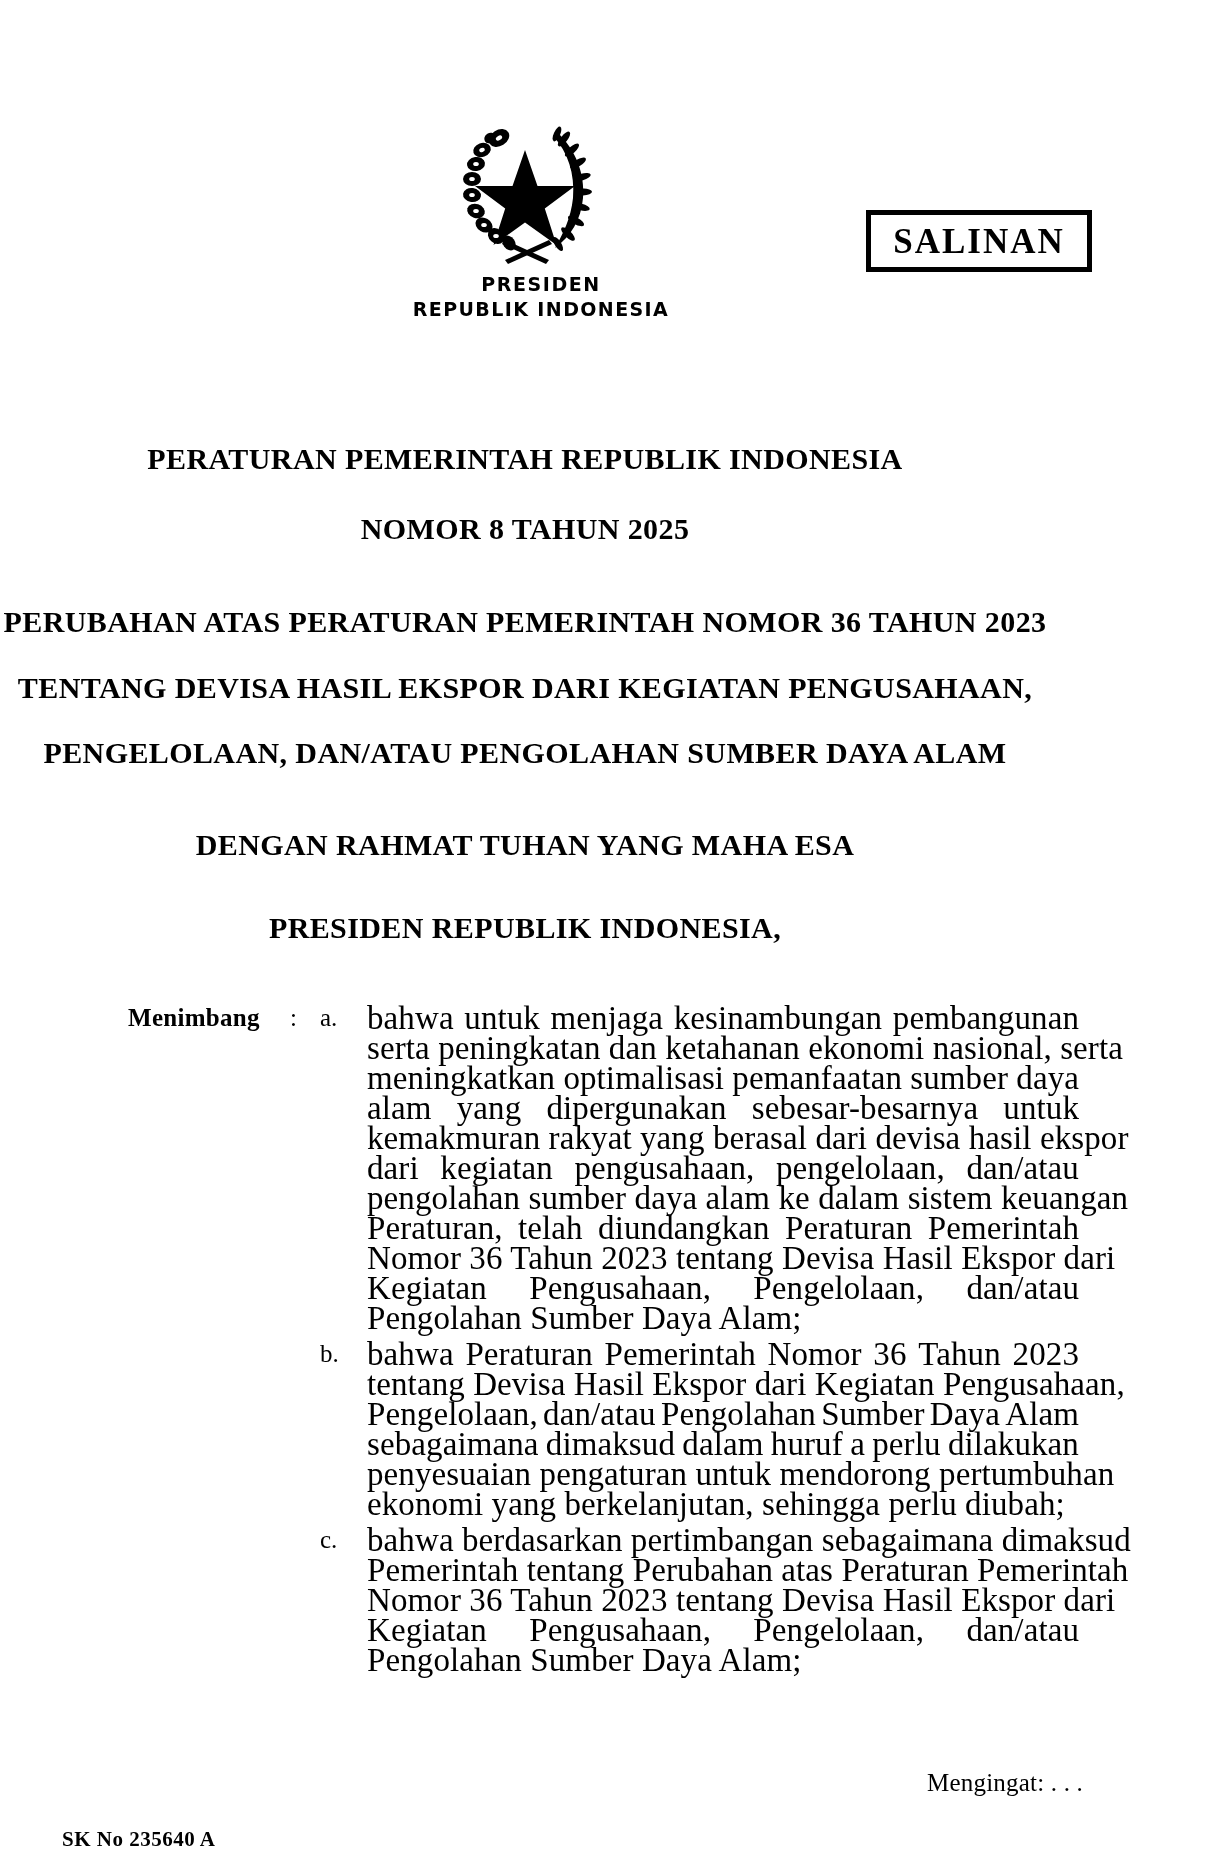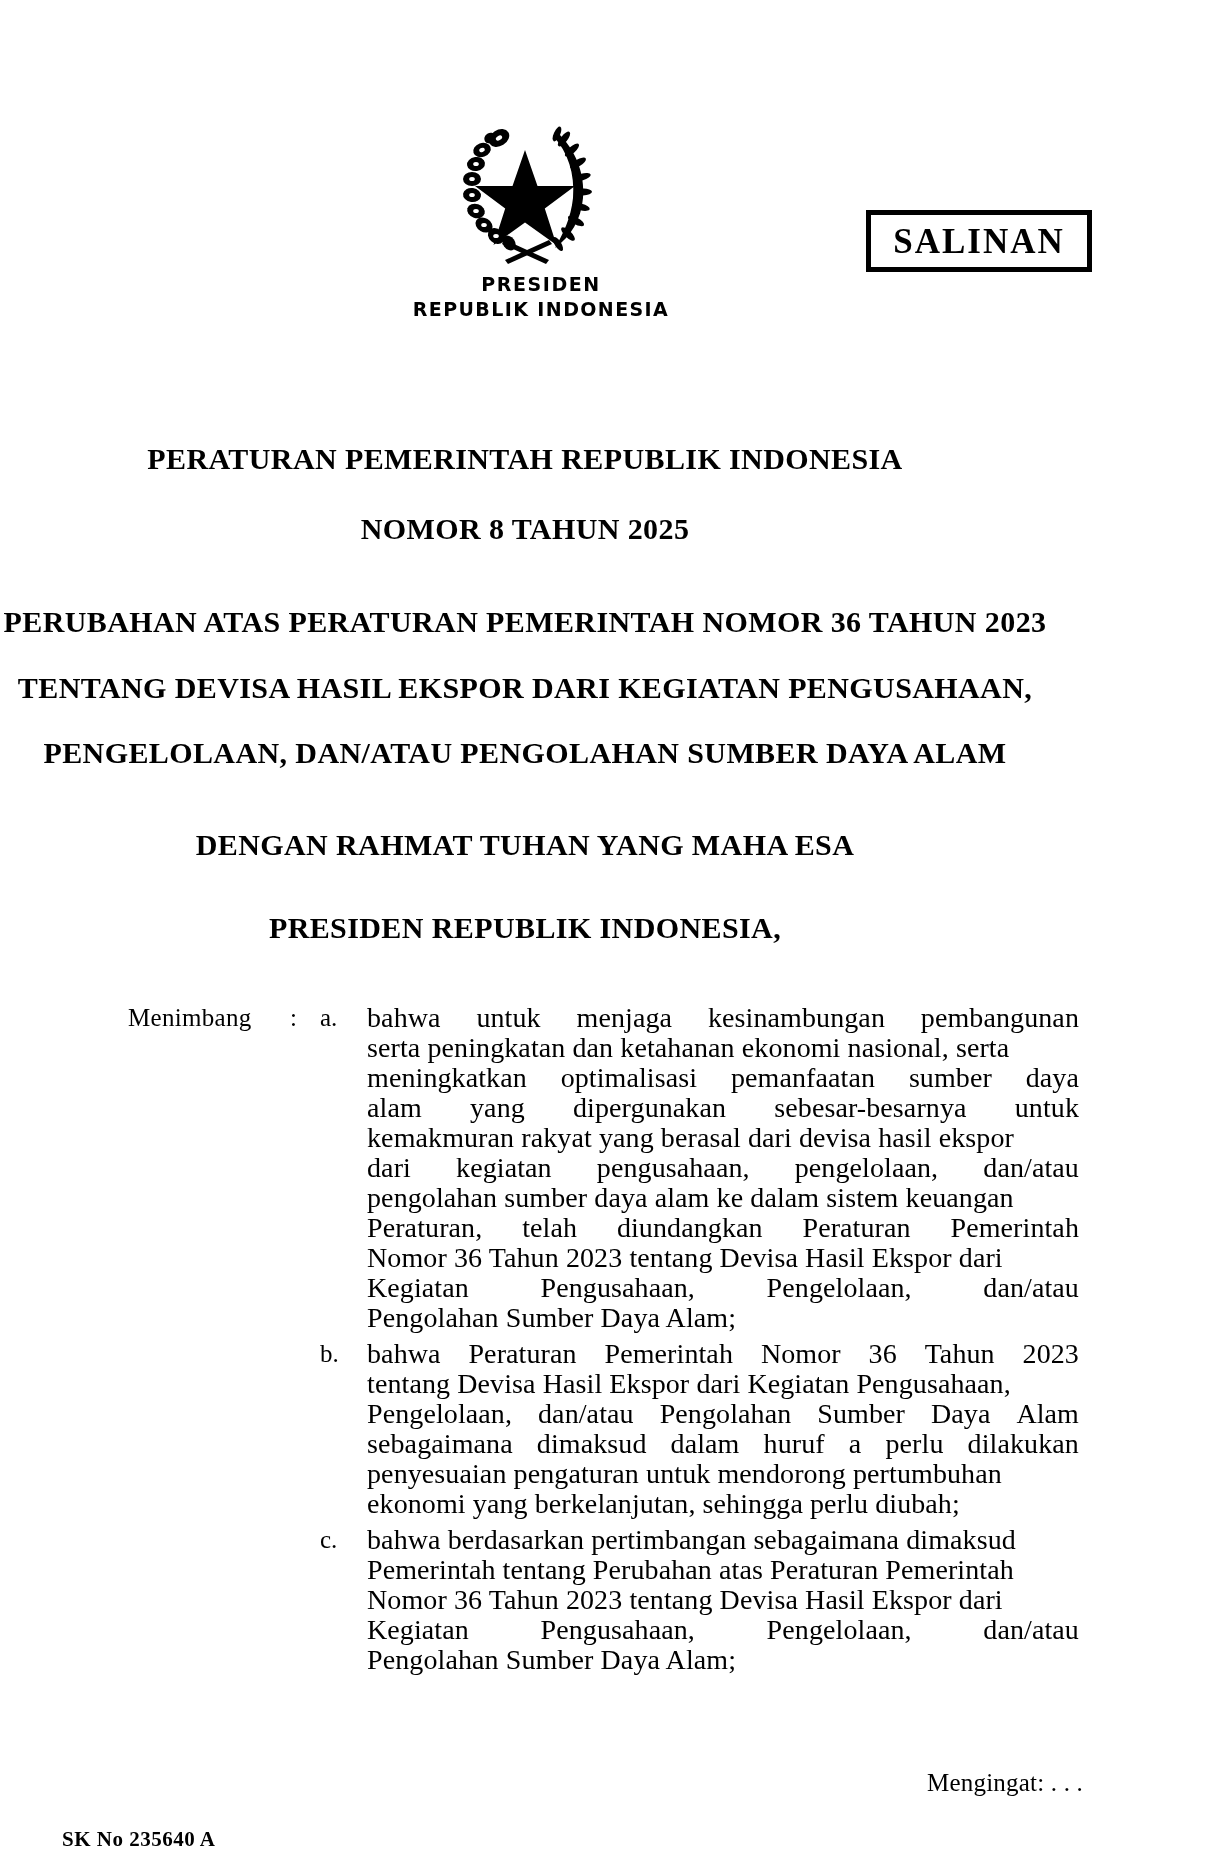--- a/index.html
+++ b/index.html
@@ -104,21 +104,21 @@
     position: absolute;
     left: 0;
     top: 1003px;
     width: 1222px;
   }
   .label-menimbang {
     position: absolute;
     left: 128px;
     top: 0;
     font-size: 25px;
-    font-weight: 400;
+    font-weight: 700;
     letter-spacing: 0.3px;
     line-height: 30px;
     white-space: nowrap;
   }
   .label-colon {
     position: absolute;
     left: 290px;
     top: 0;
     font-size: 25px;
     line-height: 30px;
@@ -133,21 +133,21 @@
     position: absolute;
     left: 320px;
     font-size: 25px;
     line-height: 30px;
     width: 34px;
     text-align: left;
   }
   .item-body {
     margin-left: 367px;
     width: 712px;
-    font-size: 28px;
+    font-size: 33px;
     line-height: 30px;
     text-align: justify;
     text-justify: inter-word;
     letter-spacing: 0.1px;
   }
   
   .jline {
     display: flex;
     justify-content: space-between;
     white-space: nowrap;

